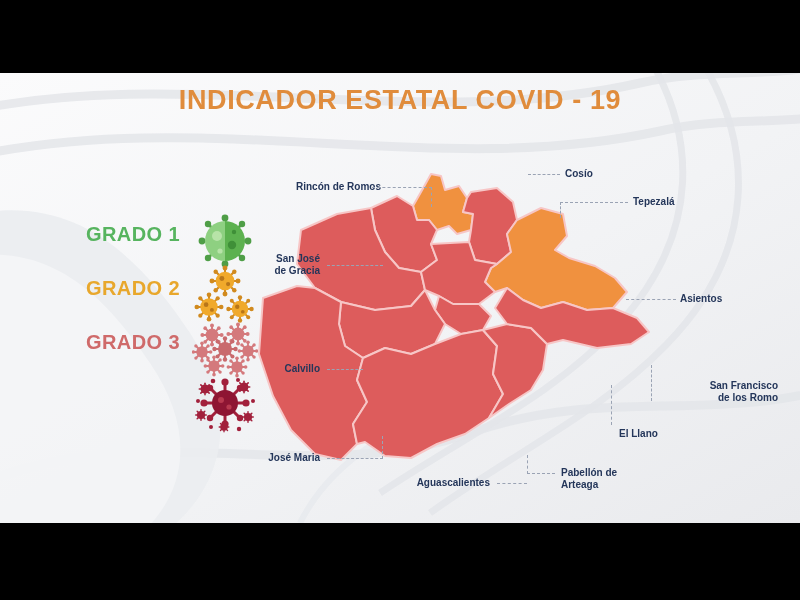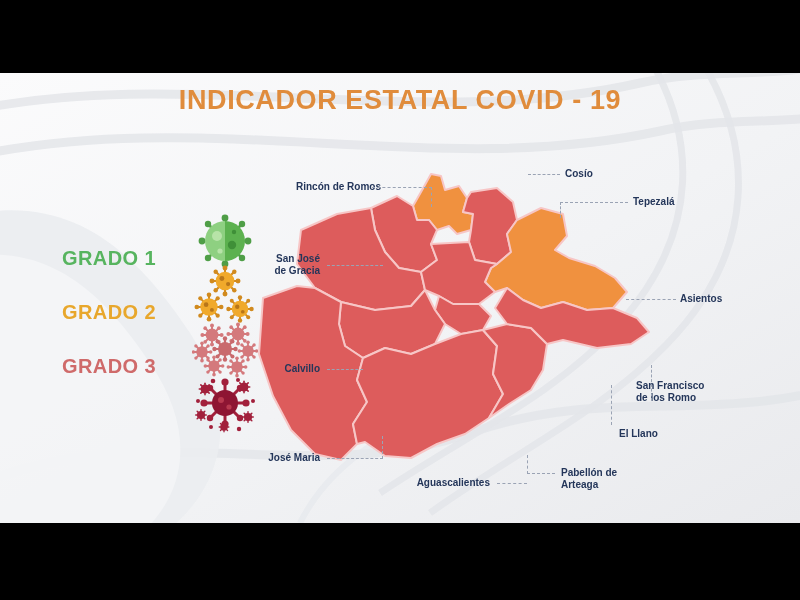--- a/index.html
+++ b/index.html
@@ -72,27 +72,26 @@
     left: 62px;
     top: 142px;
     width: 210px;
   }
   .legend-row {
     position: relative;
     height: 54px;
   }
   .legend-label {
     position: absolute;
-    left: 0;
+    left: 24px;
     top: 8px;
     font-size: 20px;
     font-weight: bold;
     letter-spacing: 0.4px;
     white-space: nowrap;
-    margin-top: 24px;
   }
   .legend-icon {
     position: absolute;
     left: 130px;
     top: -4px;
     width: 66px;
     height: 60px;
   }
   #legend-row-0 .legend-label { color: #57b45f; }
   #legend-row-1 .legend-label { color: #e8a72c; }
@@ -638,21 +637,21 @@
     <div class="map-label lbl-left" style="left:238px; top:180px; width:82px;">San José
 de Gracia</div>
     <div class="leader" style="left:327px; top:192px; width:56px;"></div>
 
     <div class="map-label lbl-right" style="left:680px; top:220px; width:80px;">Asientos</div>
     <div class="leader" style="left:626px; top:226px; width:50px;"></div>
 
     <div class="map-label lbl-left" style="left:255px; top:290px; width:65px;">Calvillo</div>
     <div class="leader" style="left:327px; top:296px; width:36px;"></div>
 
-    <div class="map-label lbl-right" style="left:636px; top:307px; width:110px;">San Francisco
+    <div class="map-label lbl-right" style="left:668px; top:307px; width:110px;text-align:right;">San Francisco
 de los Romo</div>
     <div class="leader-v" style="left:651px; top:292px; height:36px;"></div>
 
     <div class="map-label lbl-right" style="left:619px; top:355px; width:70px;">El Llano</div>
     <div class="leader-v" style="left:611px; top:312px; height:40px;"></div>
 
     <div class="map-label lbl-right" style="left:561px; top:394px; width:90px;">Pabellón de
 Arteaga</div>
     <div class="leader" style="left:527px; top:400px; width:28px;"></div>
     <div class="leader-v" style="left:527px; top:382px; height:19px;"></div>

